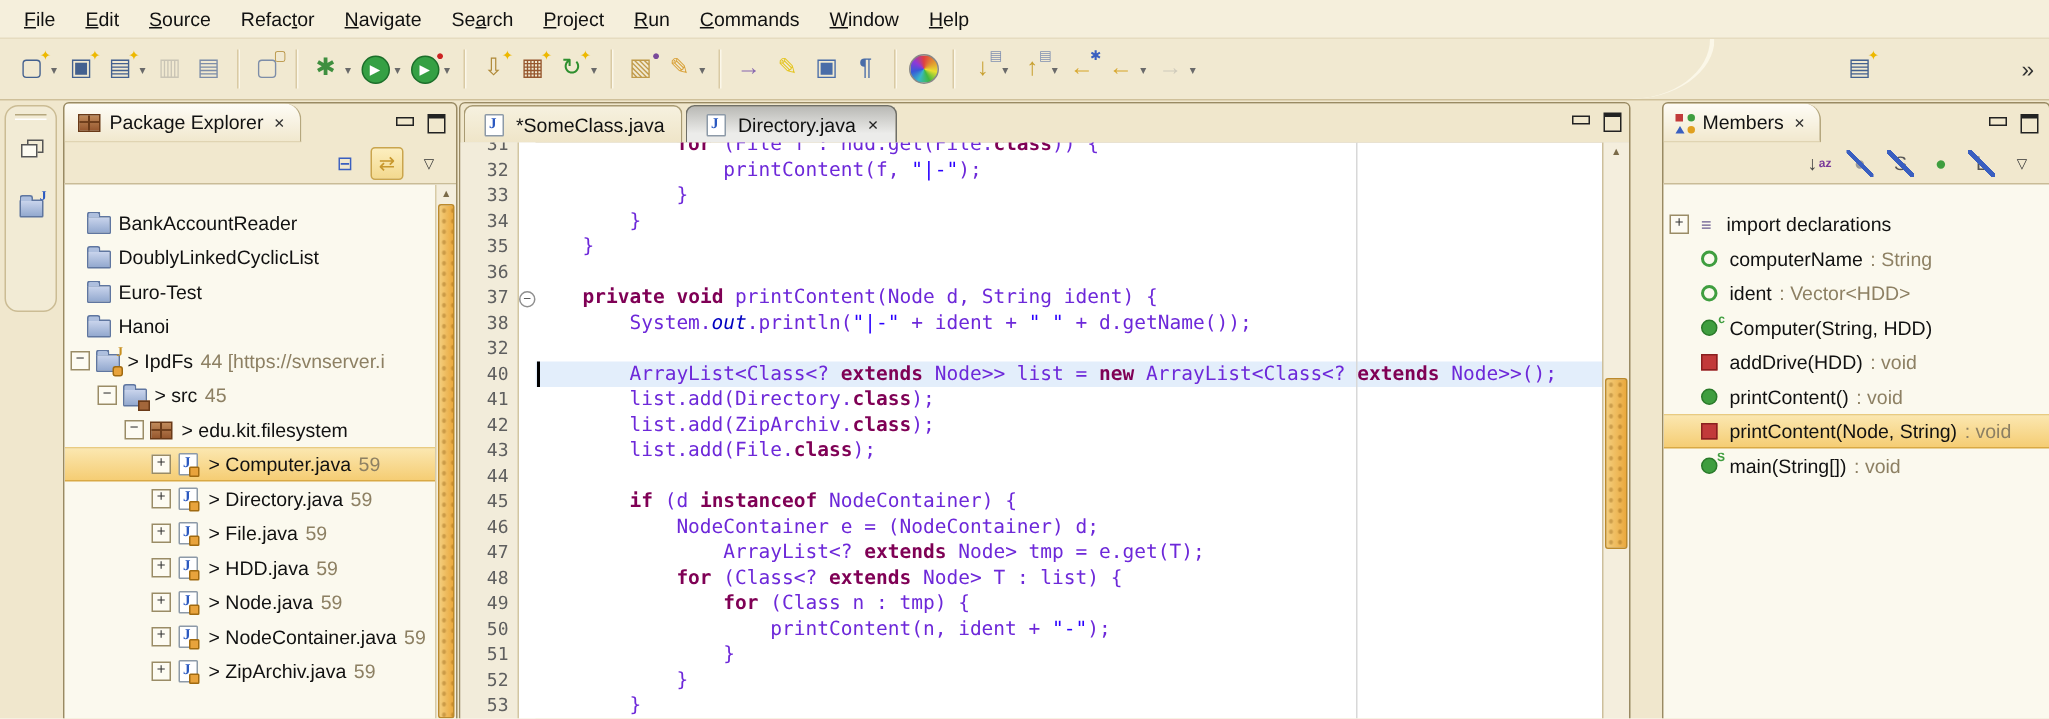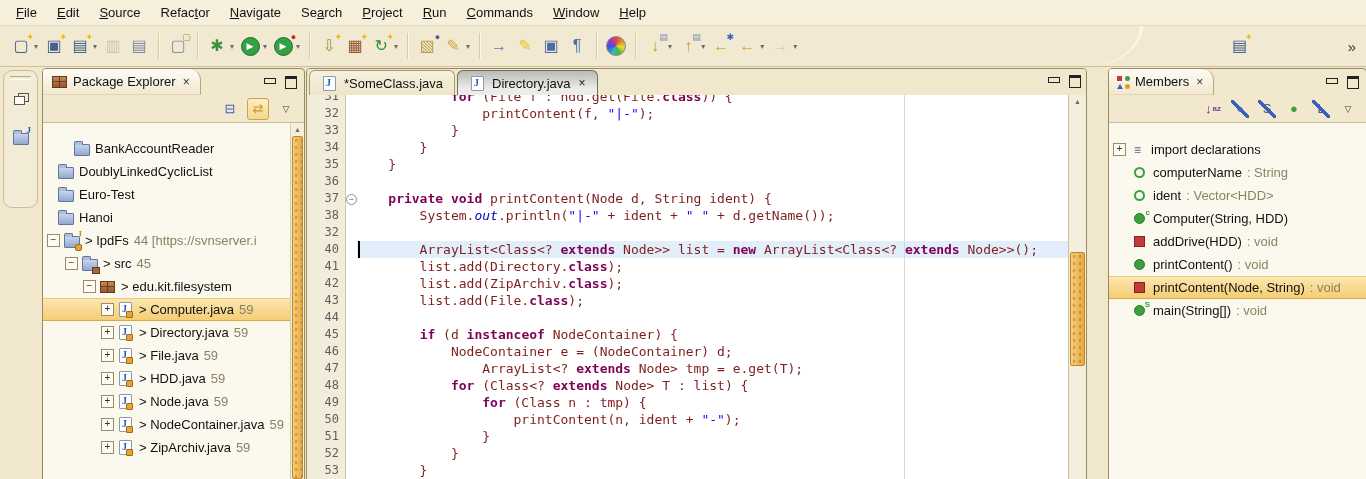--- a/index.html
+++ b/index.html
@@ -94,21 +94,21 @@
   #ruler-lines{margin-top:-7px;}
   .lnum{height:17px;line-height:17px;text-align:right;padding-right:6px;color:#5f5f5f;font-family:"DejaVu Sans Mono",monospace;font-size:12px;}
   #foldcol{position:absolute;left:39px;top:0;bottom:0;width:11px;background:#fff;}
   #foldmark{position:absolute;left:0;width:9px;height:9px;border:1px solid #8f8f8f;border-radius:50%;background:#fff;color:#555;font-size:9px;line-height:8px;text-align:center;}
   #codearea{position:absolute;left:50px;top:0;right:17px;bottom:0;overflow:hidden;}
   #code-lines{margin-top:-7px;}
   .cline{height:17px;line-height:17px;white-space:pre;font-family:"DejaVu Sans Mono",monospace;font-size:13px;}
   .cline.cur{background:#e3eefb;}
   .cline .k{color:#7f0055;font-weight:bold;}
   .cline .s{color:#2a00ff;}
-  .cline .d{color:#7f1d1d;}
+  .cline .d{color:#6d28d9;}
   .cline .o{color:#0000c0;font-style:italic;}
   #pmargin{position:absolute;left:547px;top:0;bottom:0;width:1px;background:#d8d8d8;}
   #caret{position:absolute;left:1px;width:2px;height:17px;background:#000;z-index:3;}
   .escroll{position:absolute;right:0;top:0;bottom:0;width:17px;background:#f4eedd;border-left:1px solid #cdbf9c;}
 </style>
 </head>
 <body>
 
 <div class="window">
 
@@ -267,21 +267,21 @@
       <span class="btn-min"></span>
       <span class="btn-max"></span>
     </div>
     <div class="vtools" id="pkg-tools">
         <span class="vtool" style="color: rgb(58, 95, 192);">⊟</span>
         <span class="vtool pressed" style="color: rgb(200, 152, 46);">⇄</span>
         <span class="vtool" style="color: rgb(51, 51, 51); font-size: 9px;">▽</span>
       </div>
     <div class="vcontent">
       <div id="pkg-tree">
-          <div class="trow" style="padding-left: 30px;">
+          <div class="trow" style="padding-left: 14px;">
             <span class="iwrap">
               <span class="i-folder"></span>
             </span>
             <span class="tlabel">BankAccountReader</span>
           </div>
           <div class="trow" style="padding-left: 14px;">
             <span class="iwrap">
               <span class="i-folder"></span>
             </span>
             <span class="tlabel">DoublyLinkedCyclicList</span>

